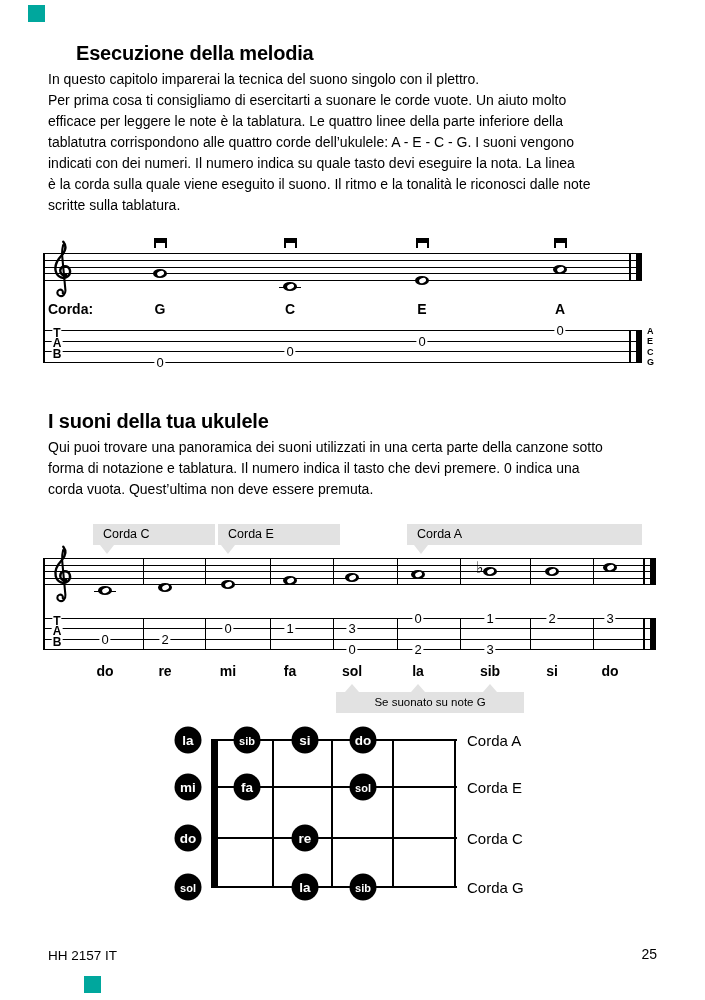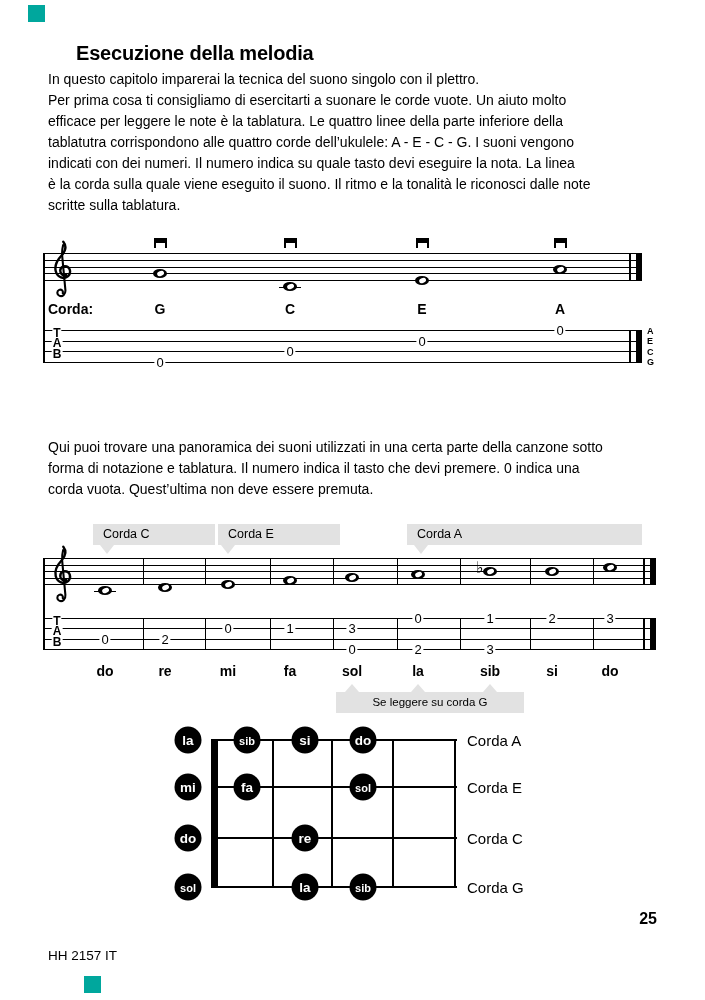--- a/index.html
+++ b/index.html
@@ -40,38 +40,39 @@
   .tri-down { position:absolute; width:0; height:0; border-left:7px solid transparent; border-right:7px solid transparent; }
   .tri-up { position:absolute; width:0; height:0; border-left:7px solid transparent; border-right:7px solid transparent; }
   .gbox { position:absolute; height:21px; font-size:11.5px; line-height:21px; text-align:center; }
   .fmark {
     position:absolute; width:27px; height:27px; border-radius:50%; background:#000;
     color:#fff; font-weight:700; display:flex; align-items:center; justify-content:center;
     transform:translate(-50%,-50%);
   }
   .flabel { position:absolute; transform:translate(0,-50%); font-size:15px; white-space:nowrap; }
   .footer-code { position:absolute; left:48px; top:948px; font-size:13.5px; }
-  .page-number { position:absolute; right:48px; top:910px; font-size:16px;font-weight:bold; }
+  .page-number { position:absolute; right:48px; top:946px; font-size:14px; }
   svg.clef { position:absolute; }
 </style>
 </head>
 <body>
 
 <div id="page">
   <div class="accent" style="left: 28px; top: 5px; background: rgb(0, 167, 157);"></div>
 
   <h1 class="sec-title" style="left:56px; top:42px;margin-left:20px;">Esecuzione della melodia</h1>
   <div class="body-text" style="left:48px; top:69px;">In questo capitolo imparerai la tecnica del suono singolo con il plettro.
 Per prima cosa ti consigliamo di esercitarti a suonare le corde vuote. Un aiuto molto
 efficace per leggere le note è la tablatura. Le quattro linee della parte inferiore della
 tablatutra corrispondono alle quattro corde dell’ukulele: A - E - C - G. I suoni vengono
 indicati con dei numeri. Il numero indica su quale tasto devi eseguire la nota. La linea
 è la corda sulla quale viene eseguito il suono. Il ritmo e la tonalità le riconosci dalle note
 scritte sulla tablatura.</div>
 
+  <h1 class="sec-title" style="left:48px; top:410px;">I suoni della tua ukulele</h1>
   <div class="body-text" style="left:48px; top:437px;">Qui puoi trovare una panoramica dei suoni utilizzati in una certa parte della canzone sotto
 forma di notazione e tablatura. Il numero indica il tasto che devi premere. 0 indica una
 corda vuota. Quest’ultima non deve essere premuta.</div>
 
   <div id="music">
       <div class="hline" style="left: 43px; top: 253px; width: 599px; height: 1px;"></div>
       <div class="hline" style="left: 43px; top: 259.75px; width: 599px; height: 1px;"></div>
       <div class="hline" style="left: 43px; top: 266.5px; width: 599px; height: 1px;"></div>
       <div class="hline" style="left: 43px; top: 273.25px; width: 599px; height: 1px;"></div>
       <div class="hline" style="left: 43px; top: 280px; width: 599px; height: 1px;"></div>
@@ -184,21 +185,21 @@
       <div class="notename" style="left: 552px; top: 663px;">si</div>
       <div class="wnote" style="left: 603px; top: 563.25px;"></div>
       <div class="tabnum" style="left: 610px; top: 618px;">3</div>
       <div class="notename" style="left: 610px; top: 663px;">do</div>
       <div class="tabletter" style="left: 57px; top: 620.5px;">T</div>
       <div class="tabletter" style="left: 57px; top: 631px;">A</div>
       <div class="tabletter" style="left: 57px; top: 641.5px;">B</div>
       <div class="tri-up" style="left: 345px; top: 684px; border-bottom: 8px solid rgb(226, 226, 226);"></div>
       <div class="tri-up" style="left: 411px; top: 684px; border-bottom: 8px solid rgb(226, 226, 226);"></div>
       <div class="tri-up" style="left: 483px; top: 684px; border-bottom: 8px solid rgb(226, 226, 226);"></div>
-      <div class="gbox" style="left: 336px; top: 692px; width: 188px; background: rgb(226, 226, 226);">Se leggere su corda G</div>
+      <div class="gbox" style="left: 336px; top: 692px; width: 188px; background: rgb(226, 226, 226);">Se suonato su note G</div>
     </div>
   <div id="fretboard">
       <div class="hline" style="left: 211px; top: 739px; width: 246px; height: 2px;"></div>
       <div class="hline" style="left: 211px; top: 786px; width: 246px; height: 2px;"></div>
       <div class="hline" style="left: 211px; top: 837px; width: 246px; height: 2px;"></div>
       <div class="hline" style="left: 211px; top: 886px; width: 246px; height: 2px;"></div>
       <div class="vline" style="left: 211px; top: 739px; width: 7px; height: 149px;"></div>
       <div class="vline" style="left: 272px; top: 739px; width: 2px; height: 149px;"></div>
       <div class="vline" style="left: 331px; top: 739px; width: 2px; height: 149px;"></div>
       <div class="vline" style="left: 392px; top: 739px; width: 2px; height: 149px;"></div>

